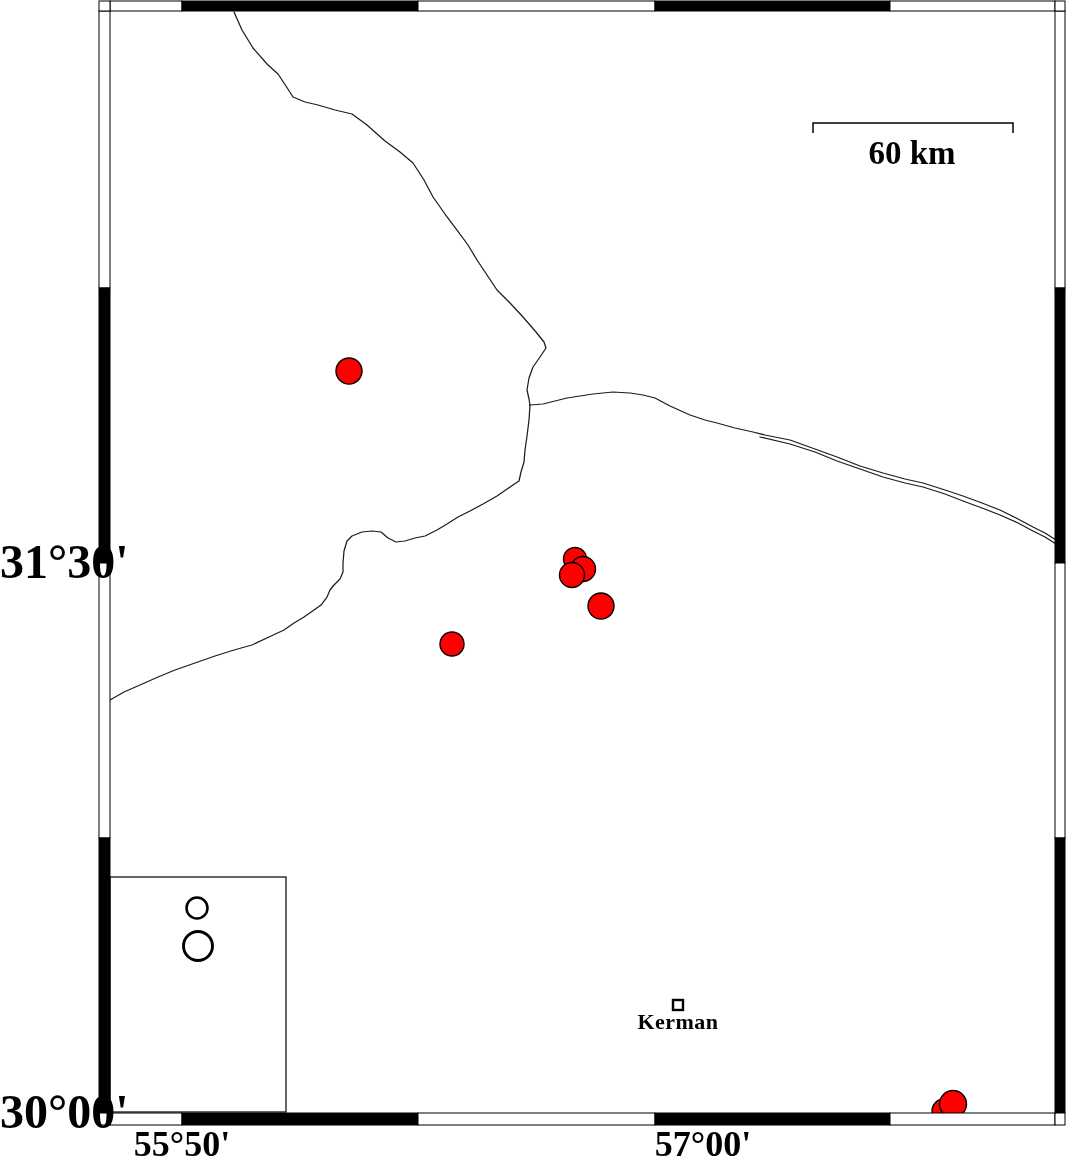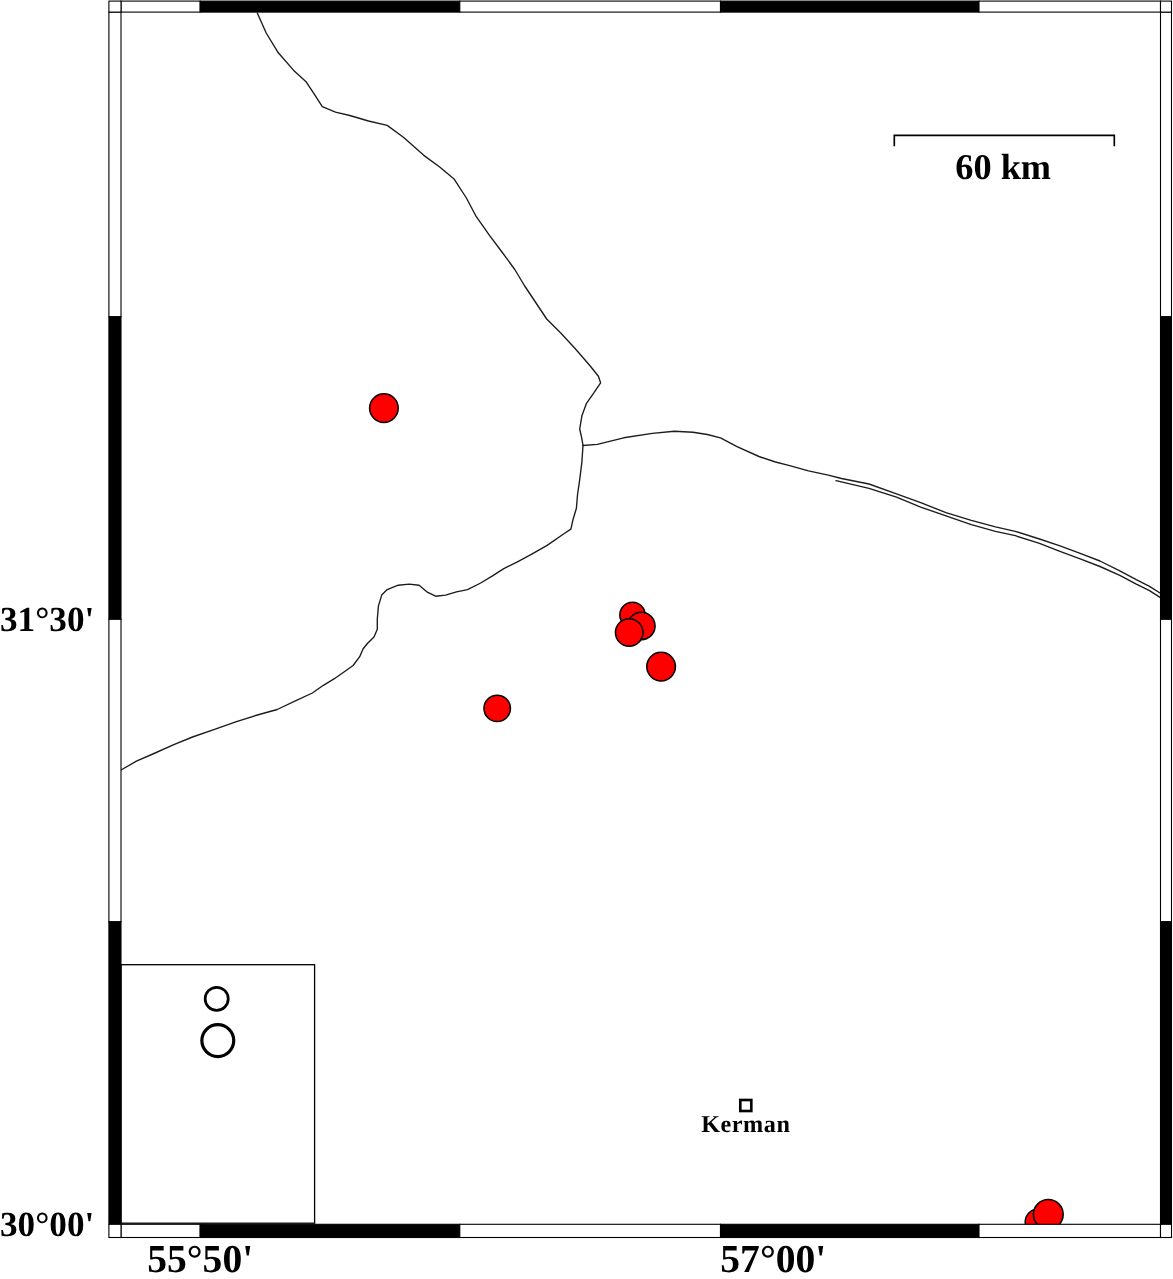--- a/index.html
+++ b/index.html
@@ -6,22 +6,22 @@
   .map-wrap{
     position:relative;
     width:1066px;height:1163px;
     background:#ffffff;
     overflow:hidden;
     font-family:"Liberation Serif", serif;
     color:#000;
   }
   .map-wrap svg{position:absolute;left:0;top:0;}
   .lat-label{
-    position:absolute;left:0;width:90px;text-align:left;
-    font-weight:bold;font-size:32px;line-height:1;
+    position:absolute;left:0;width:90px;text-align:center;
+    font-weight:bold;font-size:48px;line-height:1;
     transform:translateY(-52%);white-space:nowrap;
   }
   .lon-label{
     position:absolute;top:1126px;transform:translateX(-50%);
     font-weight:bold;font-size:36px;line-height:1;white-space:nowrap;
   }
   .scale-label{
     position:absolute;transform:translateX(-50%);
     font-weight:bold;font-size:33px;line-height:1;white-space:nowrap;
   }

